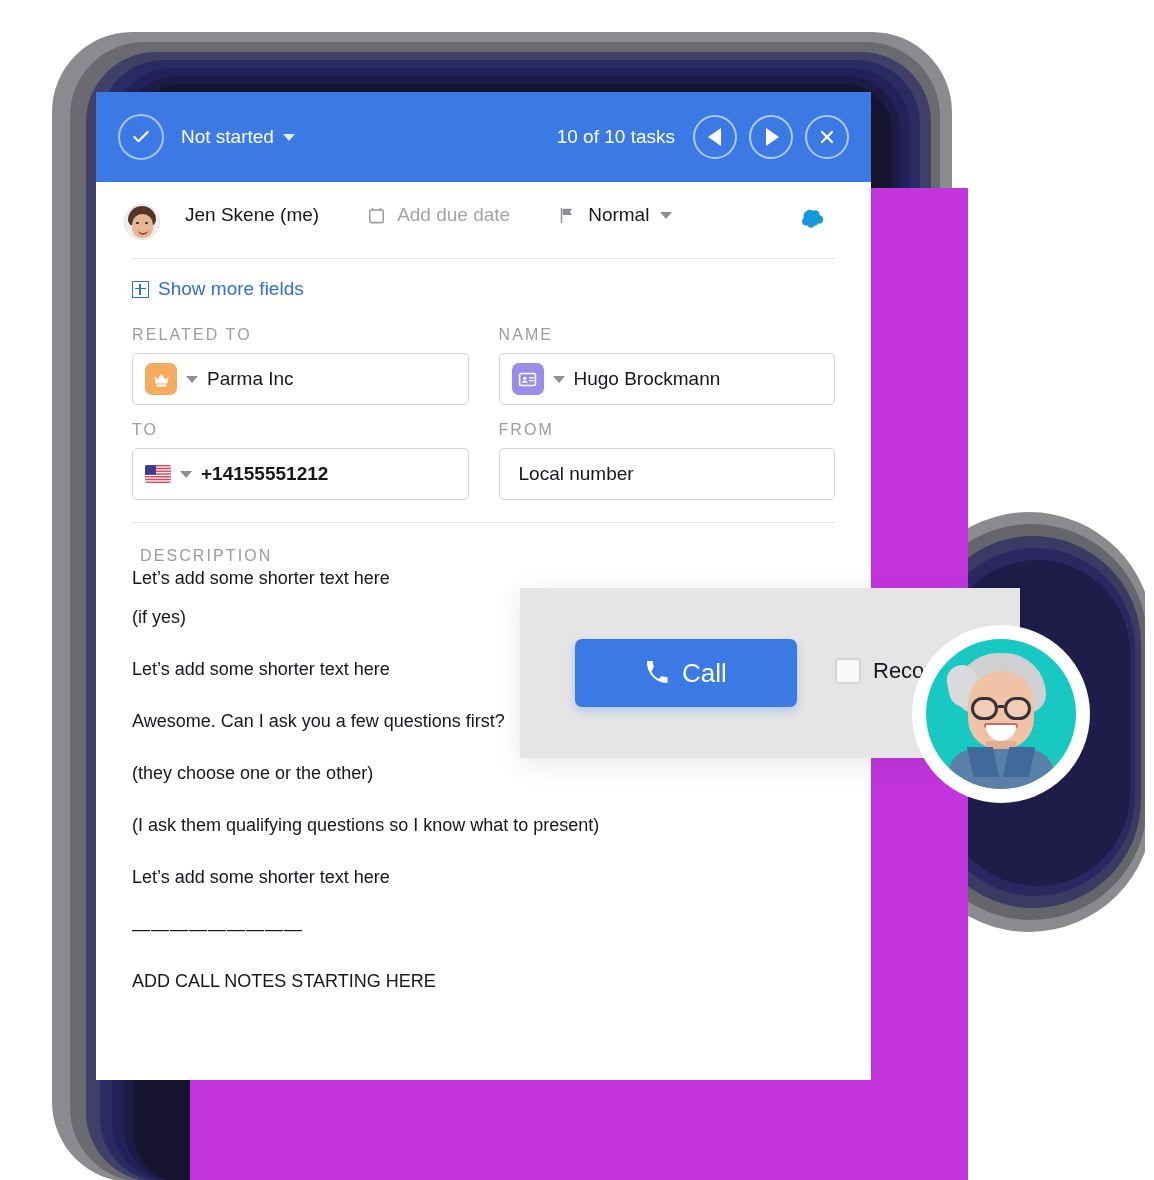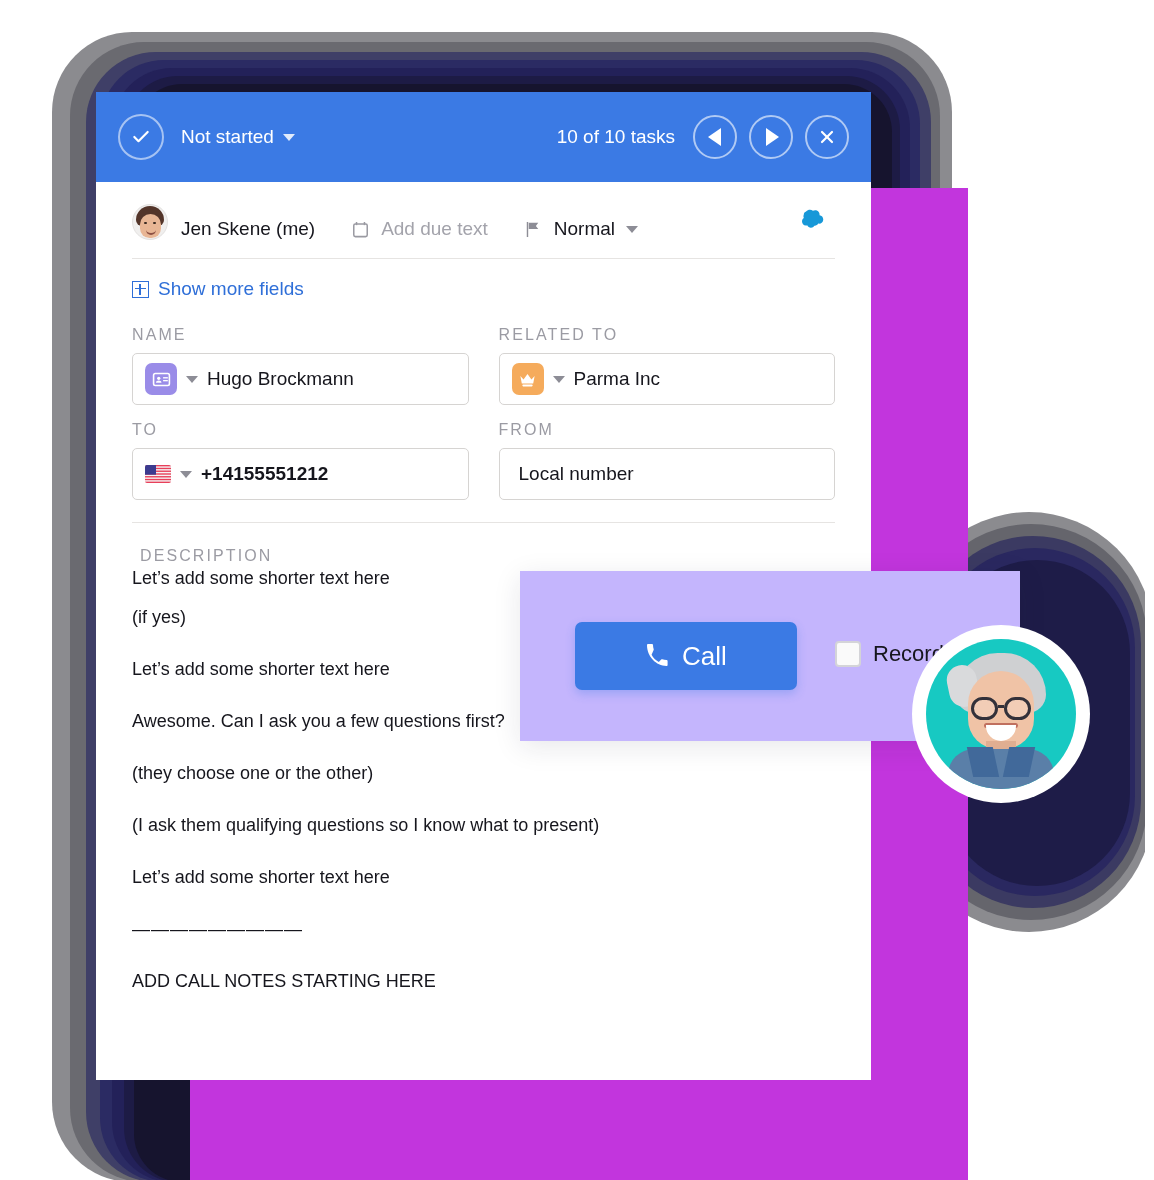--- a/index.html
+++ b/index.html
@@ -64,21 +64,21 @@
     display:flex;align-items:center;justify-content:center;box-sizing:border-box;
   }
   .tri-l{width:0;height:0;border-top:9px solid transparent;border-bottom:9px solid transparent;
          border-right:13px solid #fff;margin-right:2px;}
   .tri-r{width:0;height:0;border-top:9px solid transparent;border-bottom:9px solid transparent;
          border-left:13px solid #fff;margin-left:3px;}
   .circ-btn svg{width:20px;height:20px;}
 
   
   .info-row{
-    display:flex;align-items:flex-end;padding:22px 30px 18px 36px;gap:0;position:relative;
+    display:flex;align-items:flex-start;padding:22px 30px 18px 28px;gap:12px;position:relative;
   }
   .avatar-sm{
     width:34px;height:34px;border-radius:50%;flex:0 0 auto;overflow:hidden;position:relative;
     background:#f0efee;border:1px solid #e3e1e0;
   }
   .avatar-sm .hair{position:absolute;left:3px;top:1px;width:28px;height:20px;background:#53352a;border-radius:14px 14px 6px 6px;}
   .avatar-sm .face{position:absolute;left:7px;top:9px;width:21px;height:24px;background:#e8b695;border-radius:11px 11px 10px 10px;}
   .avatar-sm .eye1{position:absolute;left:11px;top:17px;width:3px;height:2px;background:#3a2a22;border-radius:2px;}
   .avatar-sm .eye2{position:absolute;left:20px;top:17px;width:3px;height:2px;background:#3a2a22;border-radius:2px;}
   .avatar-sm .smile{position:absolute;left:13px;top:23px;width:10px;height:5px;border-bottom:2px solid #8c5144;border-radius:0 0 8px 8px;}
@@ -124,21 +124,21 @@
   .form-div{height:1px;background:#e6e4e2;margin:22px 36px 0 36px;}
 
   
   .desc{padding:24px 36px 0 36px;}
   .desc-label{font-size:16px;letter-spacing:2.1px;color:#9b9ba3;text-transform:uppercase;margin-left:8px;}
   .desc-line{font-size:18px;color:#16161d;line-height:52px;white-space:nowrap;}
   .desc-line.first{line-height:26px;}
 
   
   .call-panel{
-    position:absolute;left:520px;top:571px;width:500px;height:170px;background:#c4b5fd;
+    position:absolute;left:520px;top:588px;width:500px;height:170px;background:#e5e5e5;
     box-shadow:0 6px 26px rgba(30,30,60,.10);
   }
   .call-btn{
     position:absolute;left:55px;top:51px;width:222px;height:68px;background:#3b7ae4;
     border-radius:7px;display:flex;align-items:center;justify-content:center;gap:13px;
     box-shadow:0 4px 10px rgba(59,122,228,.30);cursor:pointer;
   }
   .call-btn svg{width:24px;height:24px;}
   .call-btn .txt{color:#fff;font-size:26px;}
   .rec-wrap{position:absolute;left:315px;top:70px;display:flex;align-items:center;gap:12px;}
@@ -229,21 +229,21 @@
           <div class="smile"></div>
       </div>
       <div class="info-name">Jen Skene (me)</div>
 
       <div class="info-item">
         <svg class="icon-16" viewBox="0 0 24 24" fill="none" stroke="#9a9aa2" stroke-width="1.9">
           <rect x="3.5" y="5" width="17" height="16" rx="2"></rect>
             <line x1="7" y1="2.5" x2="7" y2="6.5"></line>
             <line x1="17" y1="2.5" x2="17" y2="6.5"></line>
         </svg>
-        <span class="lbl lbl-muted">Add due text</span>
+        <span class="lbl lbl-muted">Add due date</span>
       </div>
 
       <div class="info-item">
         <svg class="icon-16" viewBox="0 0 24 24" fill="#8d8d96">
           <rect x="3.5" y="2.5" width="1.8" height="19"></rect>
             <path d="M6 3.5 h12 l-3 4 3 4 H6 z"></path>
         </svg>
         <span class="lbl lbl-dark">Normal</span>
         <span class="caret-g"></span>
       </div>
@@ -256,47 +256,47 @@
     <div class="divider"></div>
 
     <div class="showmore">
       <span class="plusbox"></span>
       <span>Show more fields</span>
     </div>
 
     <div class="form">
 
       <div class="frow">
+        <div class="fcol">
+          <div class="flabel">RELATED TO</div>
+          <div class="finput">
+            <span class="badge-ic badge-orange">
+              <svg viewBox="0 0 24 24" fill="#ffffff">
+                  <path d="M3 7.5 L7 12 L12 5 L17 12 L21 7.5 L19.2 17 H4.8 Z"></path>
+                  <rect x="5.5" y="18.4" width="13" height="2.3" rx="1"></rect>
+                </svg>
+            </span>
+            <span class="caret-g"></span>
+            <span class="fval">Parma Inc</span>
+          </div>
+        </div>
         <div class="fcol">
           <div class="flabel">NAME</div>
           <div class="finput">
             <span class="badge-ic badge-purple">
               <svg viewBox="0 0 24 24" fill="#ffffff">
                   <rect x="2" y="4.5" width="20" height="15" rx="2.2" fill="none" stroke="#fff" stroke-width="2"></rect>
                   <circle cx="8.5" cy="10.5" r="2.1"></circle>
                   <path d="M5 16.2c0-1.9 1.6-3 3.5-3s3.5 1.1 3.5 3z"></path>
                   <rect x="14" y="9" width="6" height="1.7"></rect>
                   <rect x="14" y="12.6" width="6" height="1.7"></rect>
                 </svg>
             </span>
             <span class="caret-g"></span>
             <span class="fval">Hugo Brockmann</span>
-          </div>
-        </div>
-        <div class="fcol">
-          <div class="flabel">RELATED TO</div>
-          <div class="finput">
-            <span class="badge-ic badge-orange">
-              <svg viewBox="0 0 24 24" fill="#ffffff">
-                  <path d="M3 7.5 L7 12 L12 5 L17 12 L21 7.5 L19.2 17 H4.8 Z"></path>
-                  <rect x="5.5" y="18.4" width="13" height="2.3" rx="1"></rect>
-                </svg>
-            </span>
-            <span class="caret-g"></span>
-            <span class="fval">Parma Inc</span>
           </div>
         </div>
       </div>
 
       <div class="frow">
         <div class="fcol">
           <div class="flabel">TO</div>
           <div class="finput">
             <span class="flag">
               <svg viewBox="0 0 26 18" preserveAspectRatio="none" style="display:block;width:26px;height:18px;">

